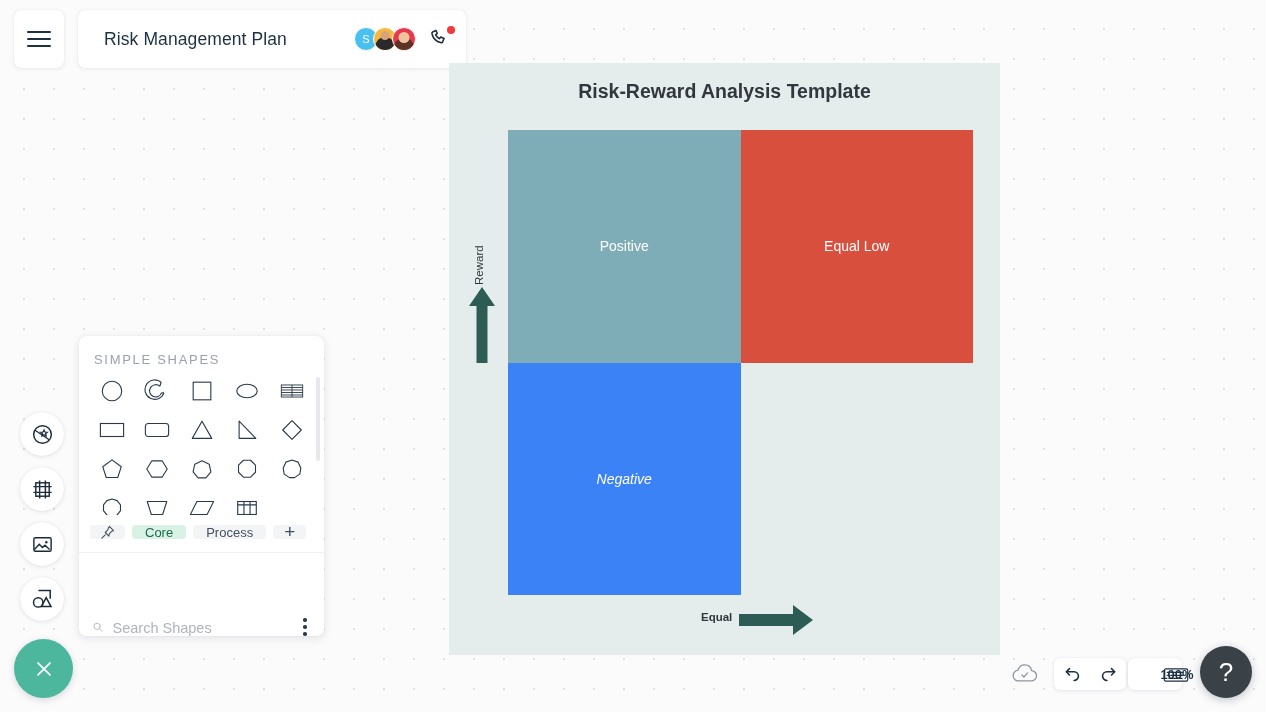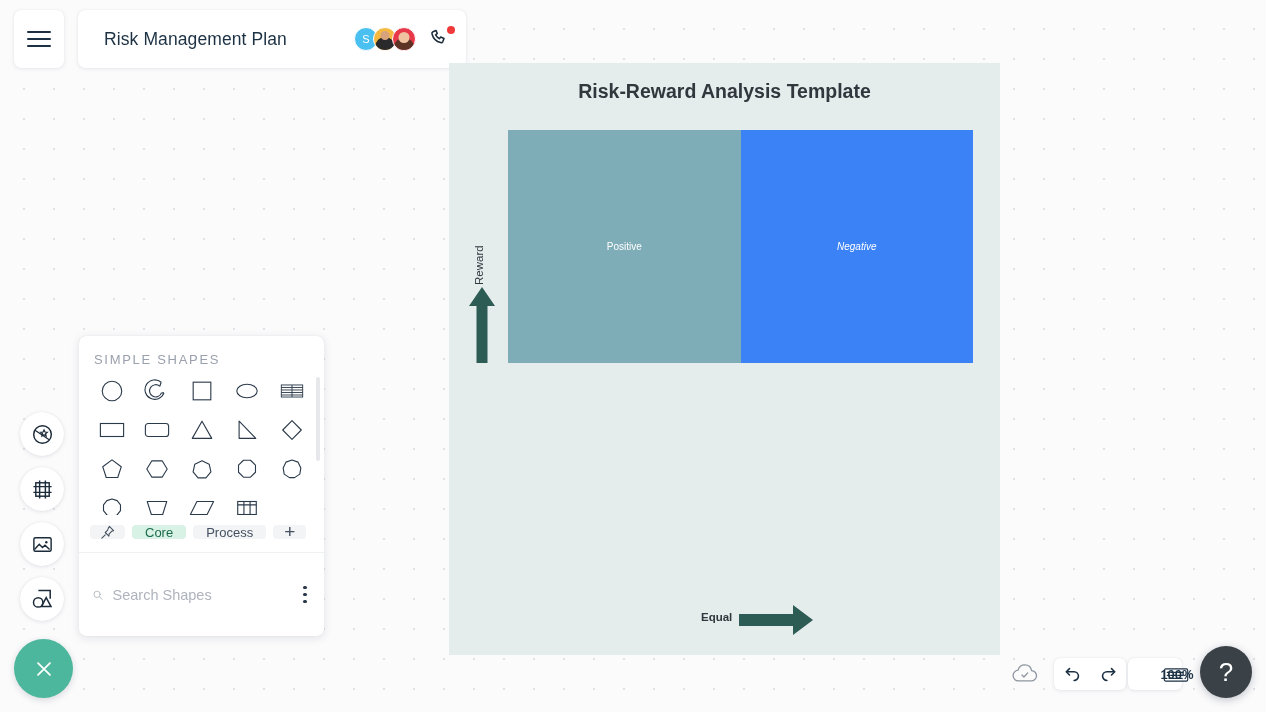--- a/index.html
+++ b/index.html
@@ -170,21 +170,21 @@
     background: #f3f4f6; border-radius: 4px;
     display: flex; align-items: center; justify-content: center;
     font-size: 13px; color: #44505f;
     cursor: pointer;
   }
   .tab.pin { padding: 0 9px; }
   .tab.active { background: #d9f2e6; color: #1d6b4e; }
   .tab.add { padding: 0 11px; font-size: 19px; color: #44505f; font-weight: 300; }
   .search-row {
     flex: 1;
-    display: flex; align-items: center;
+    display: flex; align-items: flex-end;
     padding: 0 13px 0 13px;
   }
   .search-input {
     flex: 1; border: none; outline: none;
     font-family: "Liberation Sans", sans-serif;
     font-size: 14.5px; color: #44505f;
     margin-left: 9px; background: transparent;
   }
   .search-input::placeholder { color: #aeb4bd; }
   .kebab {
@@ -208,21 +208,21 @@
   }
   .matrix {
     position: absolute; left: 59px; top: 67px;
     width: 465px; height: 465px;
     display: grid;
     grid-template-columns: 1fr 1fr;
     grid-template-rows: 1fr 1fr;
   }
   .quad {
     display: flex; align-items: center; justify-content: center;
-    font-size: 10px; color: #ffffff;
+    font-size: 14px; color: #ffffff;
     cursor: pointer;
   }
   .q-tl { background: #7fadb7; }
   .q-tr { background: #eab52a; }
   .q-bl { background: #d94f3d; }
   .q-br { background: #3b82f6; font-style: italic; }
 
   .axis-reward {
     position: absolute; left: 24px; top: 222px;
     font-size: 11.5px; color: #31373d;
@@ -480,20 +480,21 @@
         </span>
     </div>
   </div>
 
   <div class="page">
 
     <div class="page-title">Risk-Reward Analysis Template</div>
 
     <div class="matrix">
       <div class="quad q-tl">Positive</div>
+      <div class="quad q-bl">Equal Low</div>
       <div class="quad q-br">Negative</div>
     </div>
 
     <div class="arrow-up">
       <svg width="30" height="80" viewBox="0 0 30 80">
         <path d="M15 2 28 21h-7.5v57h-11V21H2z" fill="#2c5c54"></path>
       </svg>
     </div>
     <div class="axis-reward">Reward</div>
 

